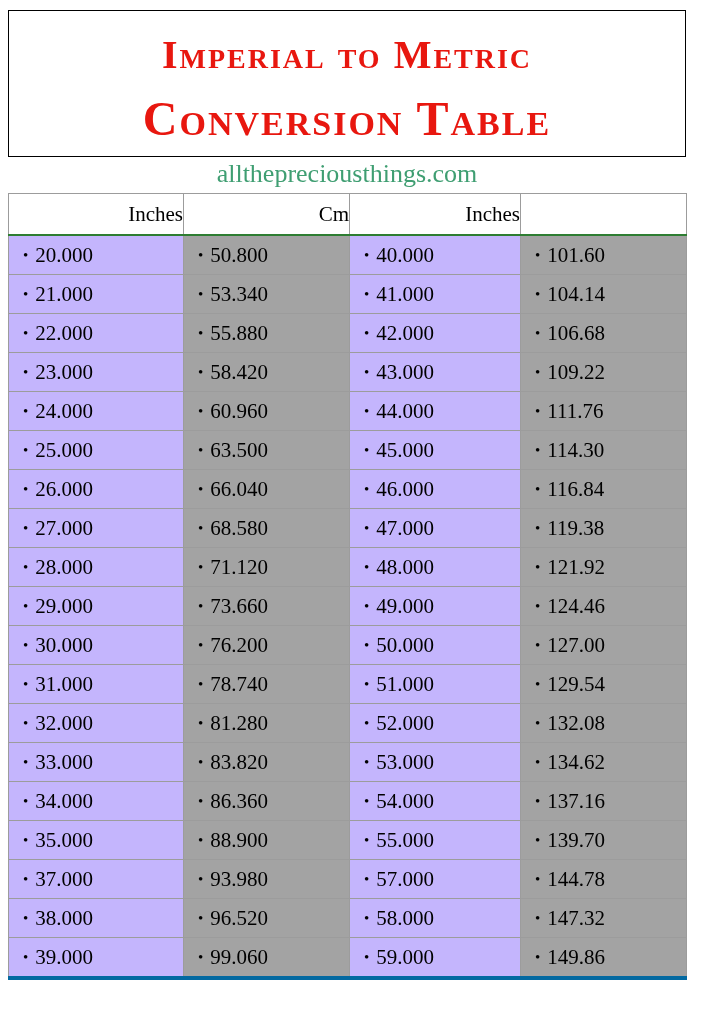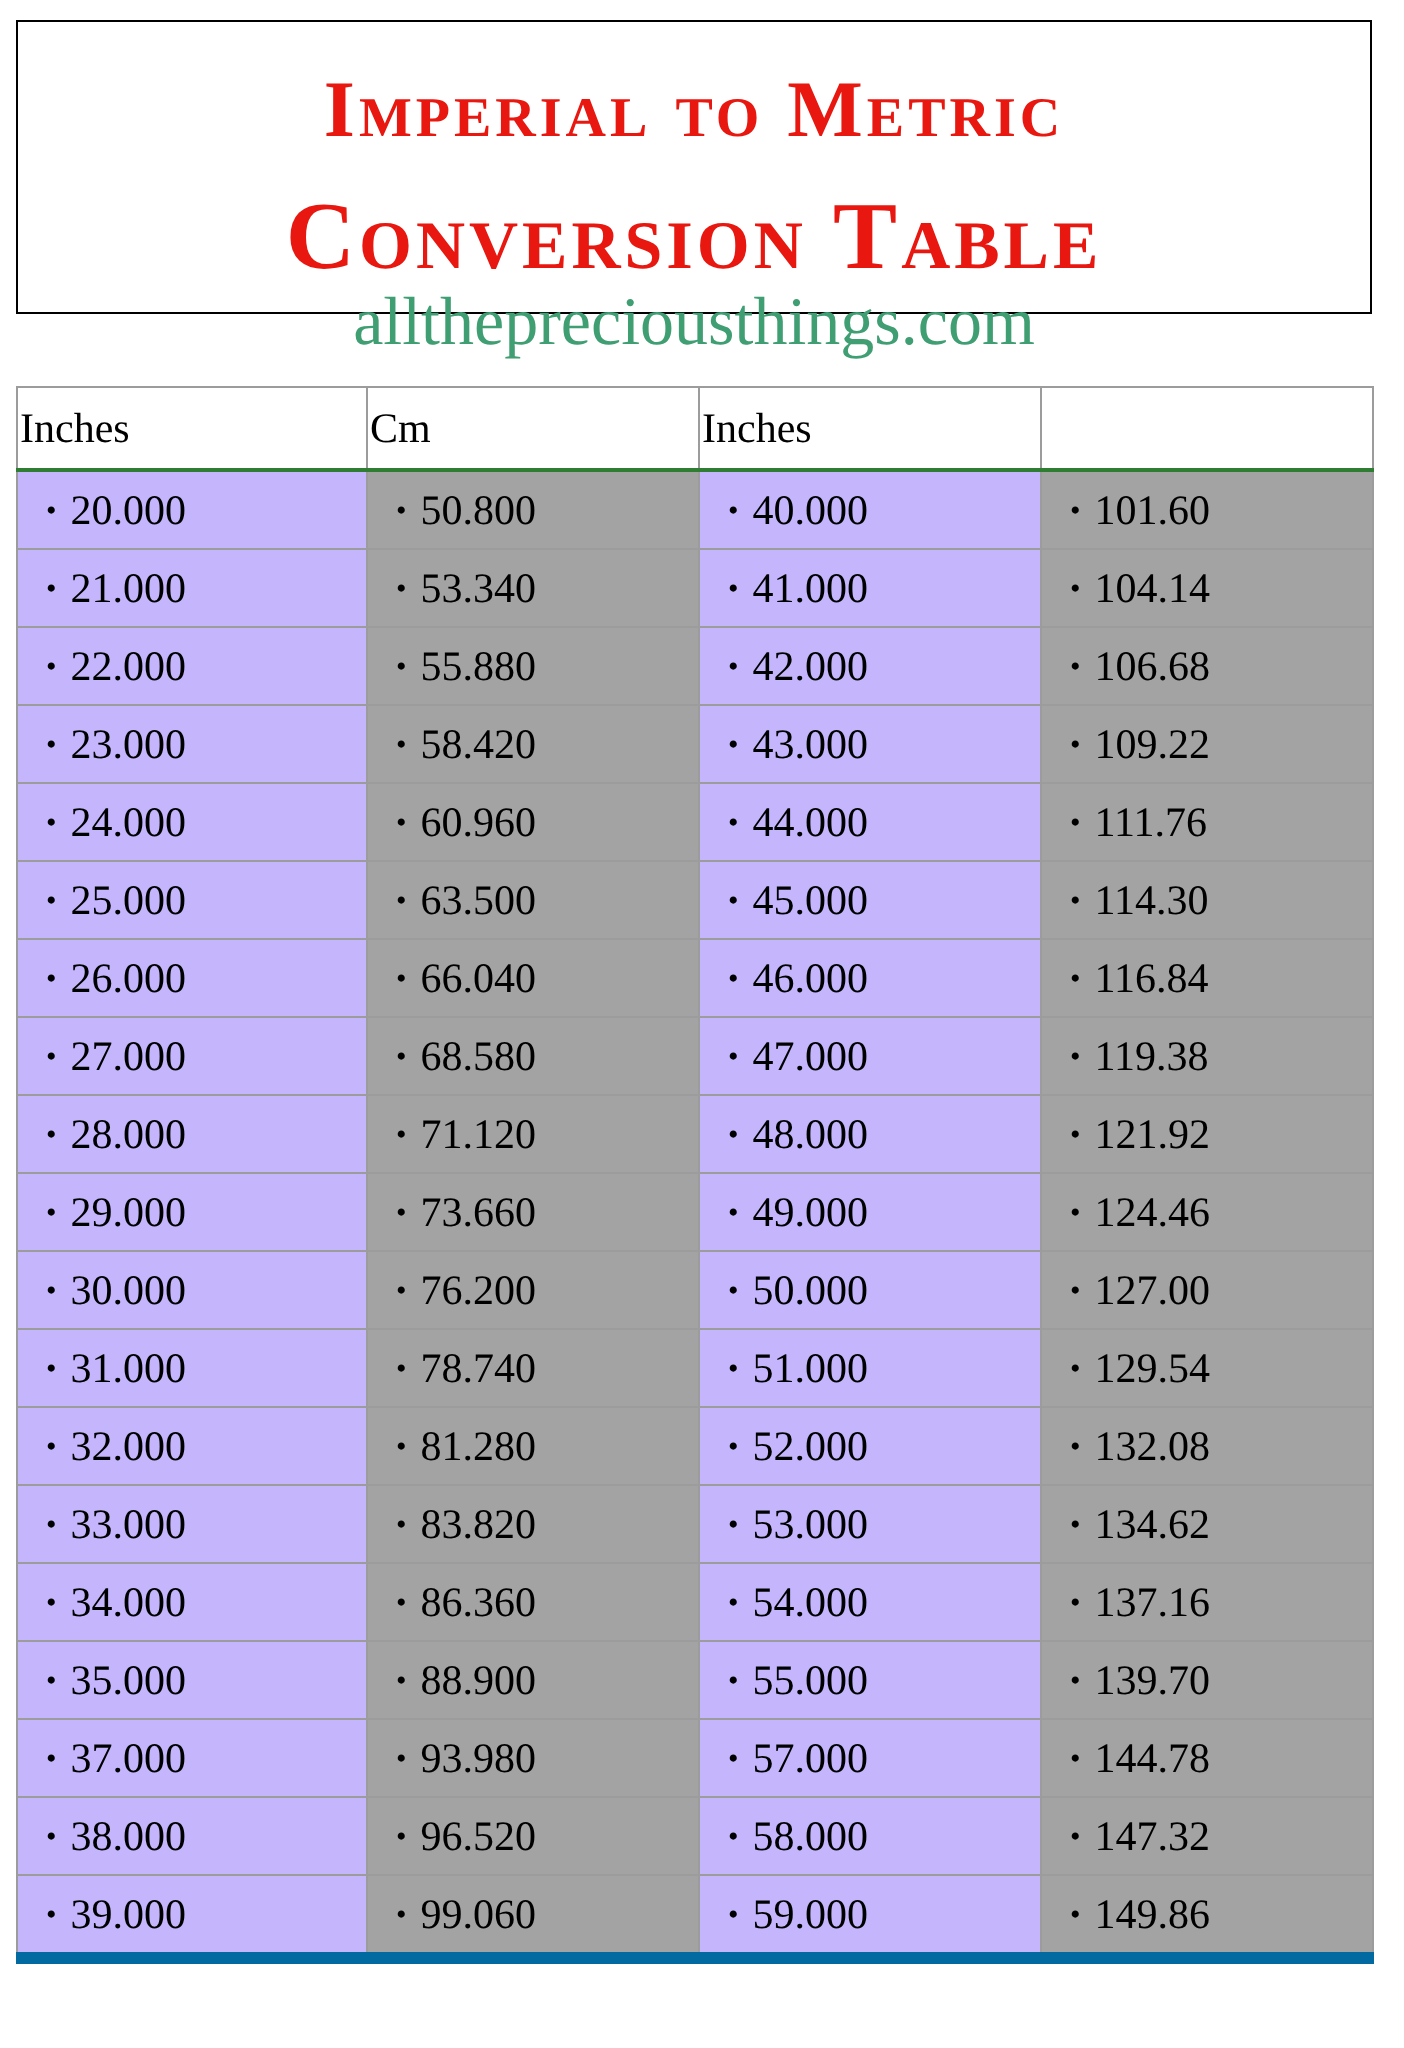--- a/index.html
+++ b/index.html
@@ -43,21 +43,22 @@
     font-size: 40px;
     margin-top: 24px;
     font-variant: small-caps;
   }
   .title-line-2 {
     font-size: 48px;
     margin-top: 20px;
     font-variant: small-caps;
   }
   .site-credit {
-    font-size: 34px;
+    margin-top: 16px;
+    font-size: 26px;
     color: #3f9e72;
     font-family: "Liberation Serif", serif;
   }
   
   .table-wrap {
     position: absolute;
     left: 8px;
     top: 193px;
     width: 678px;
     box-sizing: border-box;
@@ -72,36 +73,36 @@
   table.conv col.c2 { width: 166px; }
   table.conv col.c3 { width: 171px; }
   table.conv col.c4 { width: 166px; }
 
   table.conv th {
     background: #ffffff;
     border: 1px solid #9c9c9c;
     border-bottom: 2px solid #2e7d32;
     font-size: 21px;
     font-weight: normal;
-    text-align: left;
-    padding: 5px 0 5px 1px;
+    text-align: right;
+    padding: 5px 0 5px 14px;
     color: #000000;
     height: 30px;
   }
   table.conv td {
     border: 1px solid #9c9c9c;
     font-size: 21px;
     padding: 5px 0 5px 14px;
     height: 28px;
     color: #000000;
     white-space: nowrap;
   }
   table.conv td.shade { background: #c4b5fd; }
   table.conv td.plain { background: #a3a3a3; }
-  table.conv tr.last td { border-bottom: 6px solid #0369a1; }
+  table.conv tr.last td { border-bottom: 4px solid #0369a1; }
   .bullet {
     display: inline-block;
     margin-right: 7px;
     font-size: 15px;
     vertical-align: 2px;
   }
 </style>
 </head>
 <body>
 

